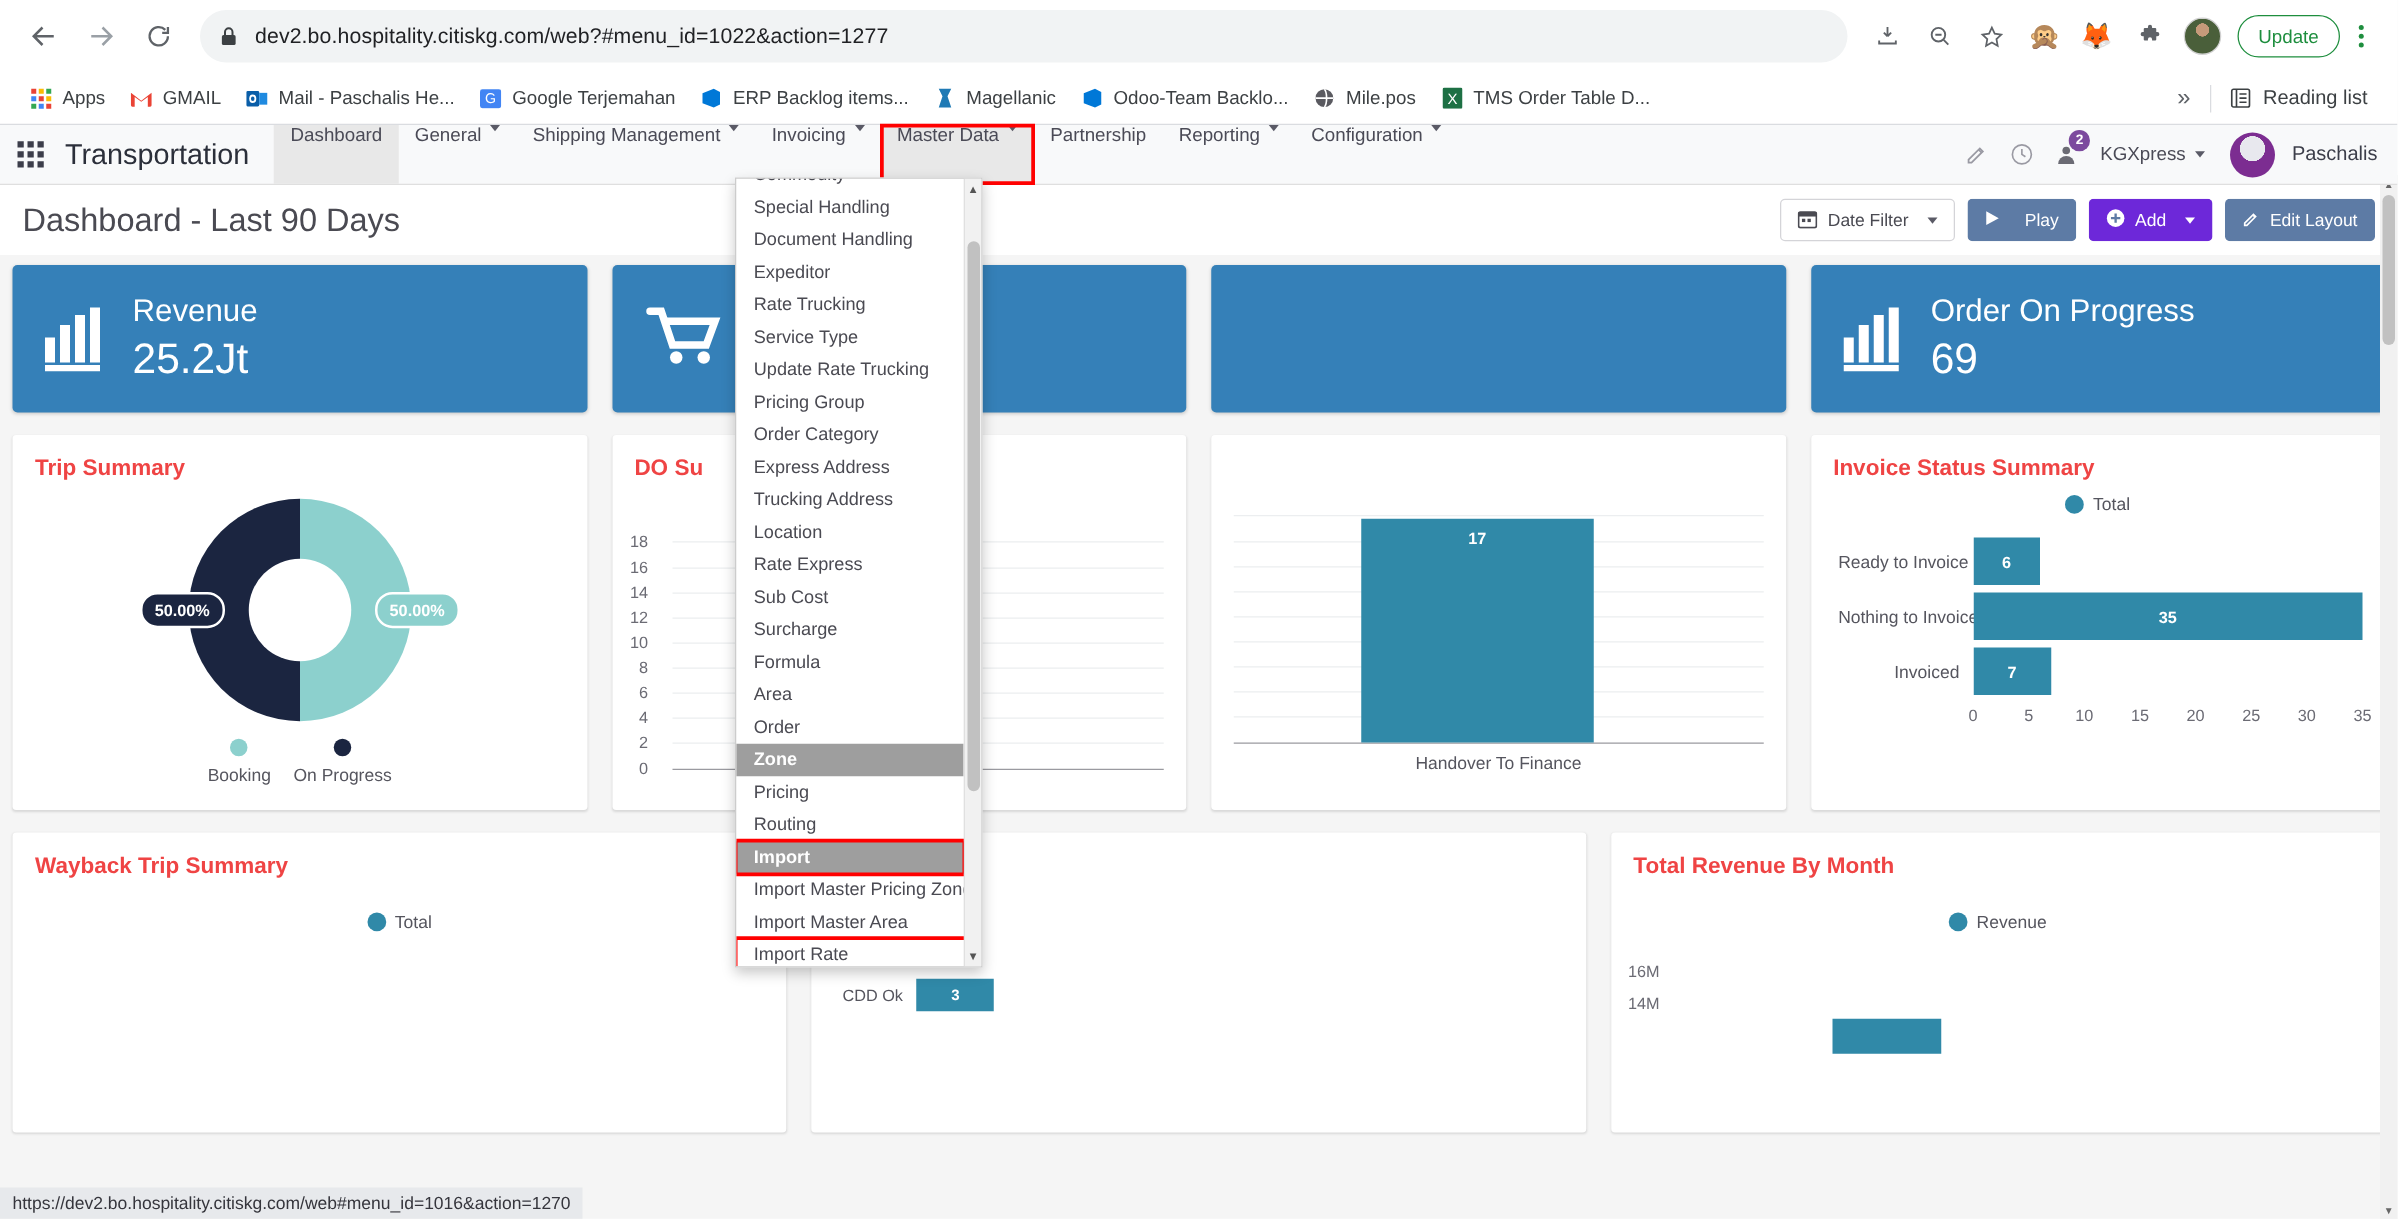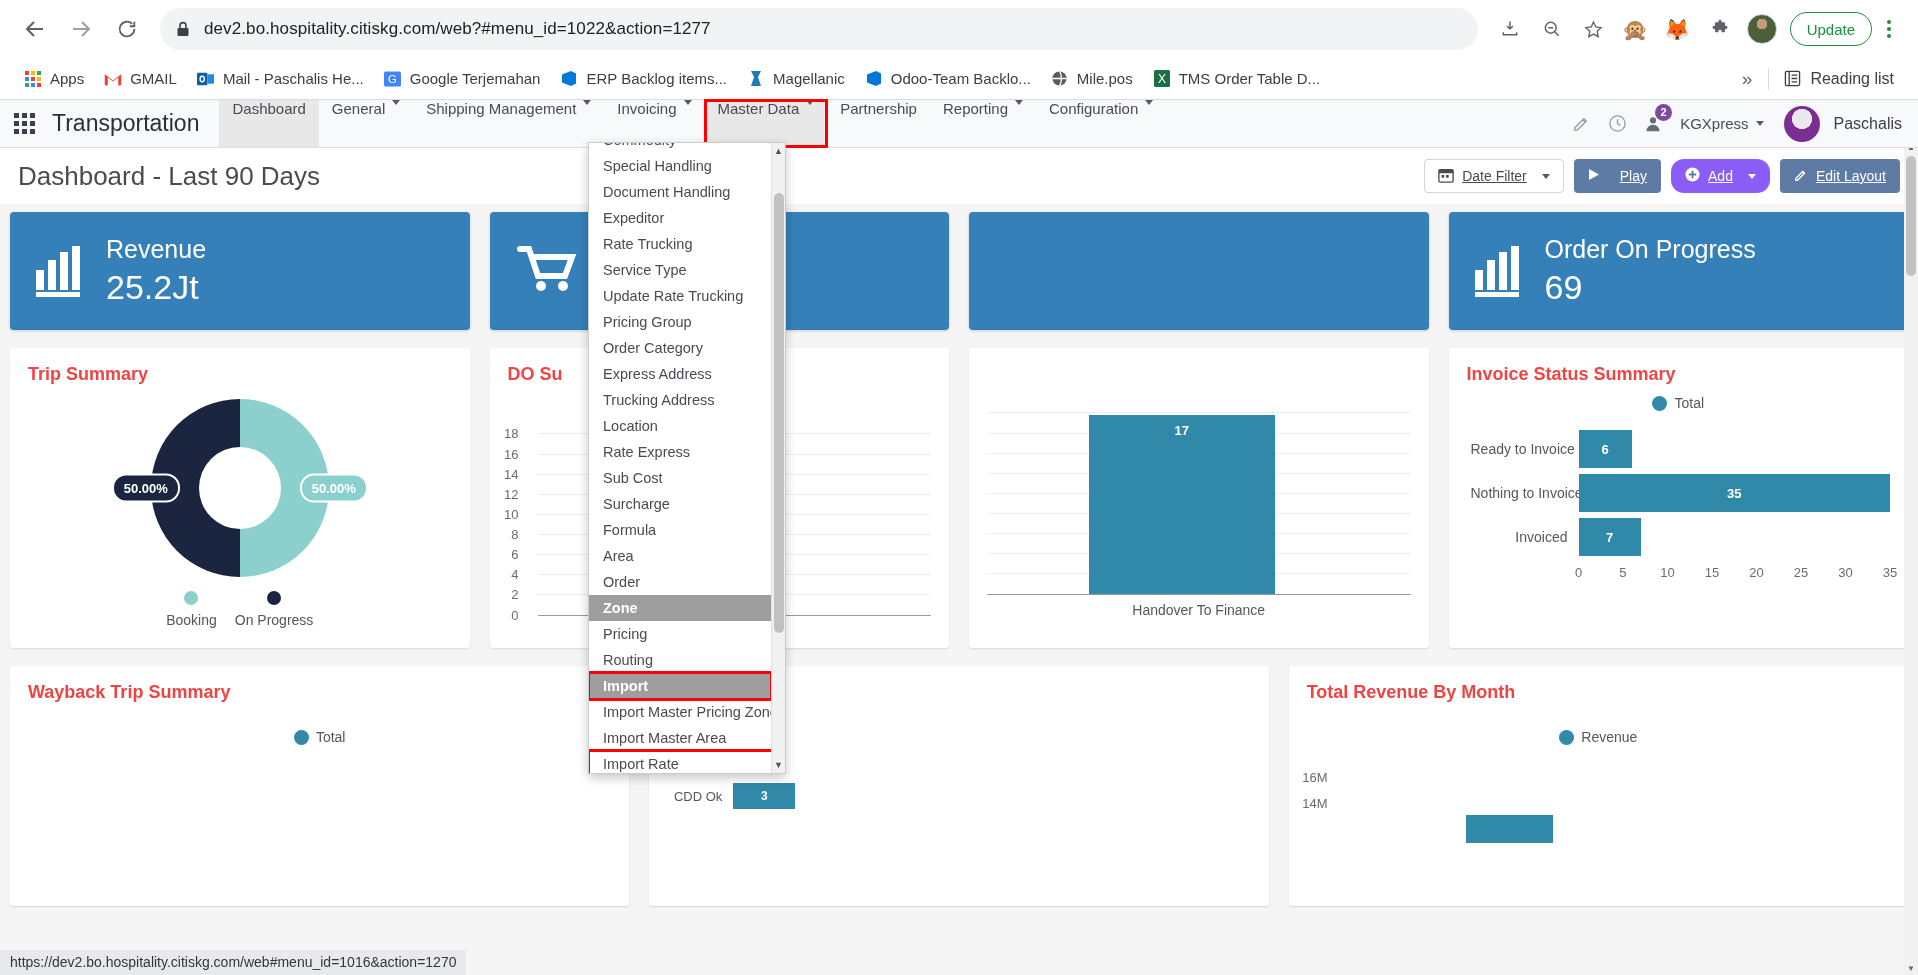--- a/index.html
+++ b/index.html
@@ -117,25 +117,25 @@
 
   
   .dash-header {
     height: 56px; display:flex; align-items:center; justify-content:space-between;
     padding: 0 18px; background:#fff;
   }
   .dash-title { font-size:26px; color:#4a4a52; font-weight:400; }
   .dash-actions { display:flex; align-items:center; gap:10px; }
   .btn {
     height:34px; border-radius:4px; display:flex; align-items:center; gap:8px;
-    padding: 0 13px; font-size:14px; border:1px solid transparent; white-space:nowrap;text-decoration:underline;
+    padding: 0 13px; font-size:14px; border:1px solid transparent; white-space:nowrap;
   }
   .btn-light { background:#fff; border-color:#d4d4d8; color:#4a4a52; }
   .btn-primary { background:#5d7ba5; color:#fff;gap:20px; }
-  .btn-primary2 { background:#8b5cf6; color:#fff;border-radius:13px; }
+  .btn-primary2 { background:#6d28d9; color:#fff; }
   .btn-edit { background:#5d7ba5; color:#fff; }
 
   
   .dash-body { background:#f5f5f5; padding: 8px 10px 0 10px; height: 100%; }
   .kpi-row { display:flex; gap:20px; margin-bottom:18px; }
   .kpi {
     flex:1; height:118px; background:#3580b8; border-radius:4px; color:#fff;
     display:flex; align-items:center; gap:26px; padding: 0 26px;
     box-shadow: 0 1px 3px rgba(0,0,0,.18);
   }

